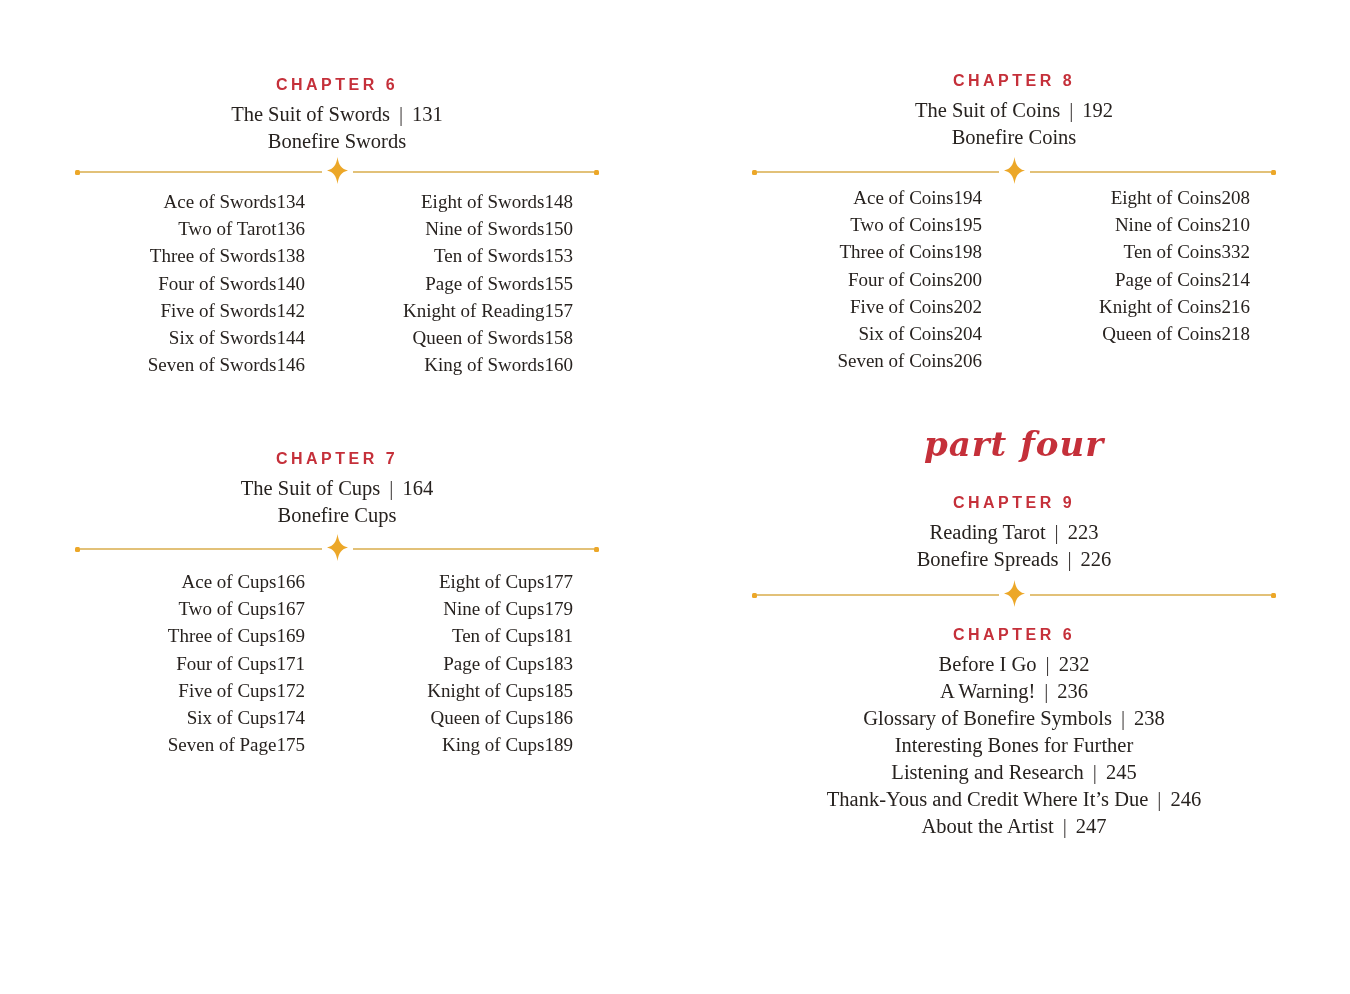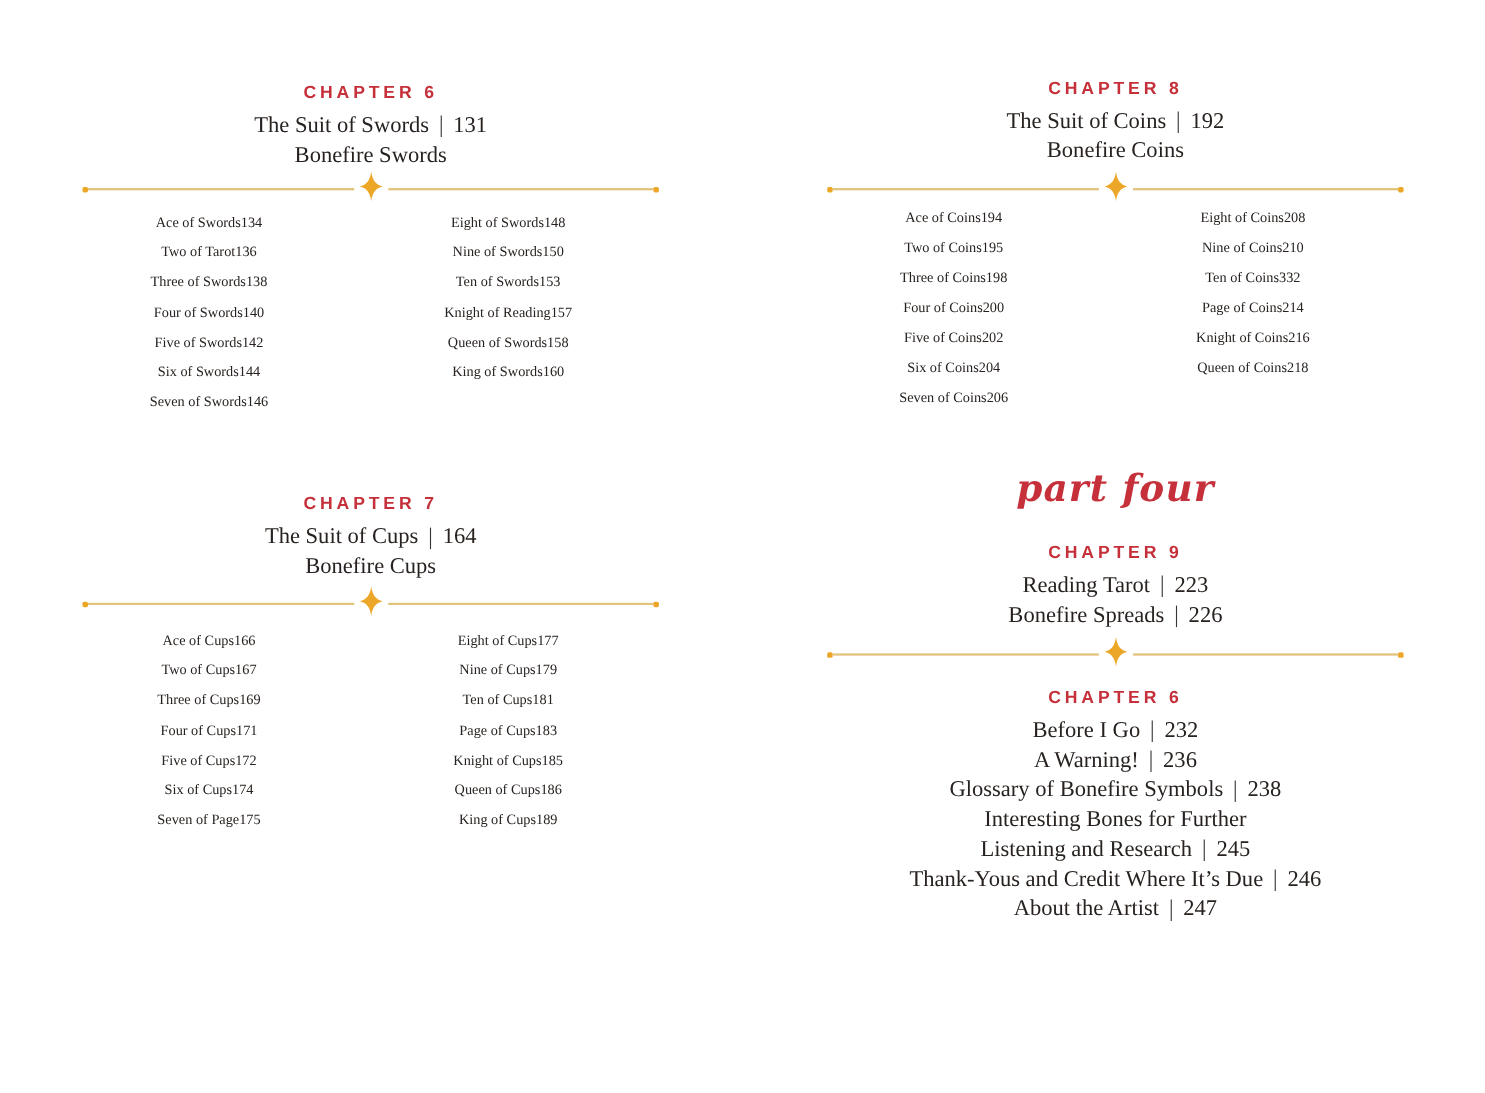--- a/index.html
+++ b/index.html
@@ -29,21 +29,21 @@
   .divider{position:absolute;left:0;width:100%;display:flex;align-items:center;height:26px;}
   .divider .dot{width:5px;height:5px;background:var(--gold);border-radius:1.5px;flex:0 0 auto;}
   .divider .line{flex:1 1 auto;height:1.6px;background:var(--gold-line);}
   .divider .sparkle{flex:0 0 auto;margin:0 5px;}
 
   .toc-list{
     position:absolute;left:0;width:498px;
     display:grid;grid-template-columns:230px 222px;column-gap:46px;
     row-gap:0;grid-auto-flow:column;grid-template-rows:repeat(7,27.2px);
   }
-  .toc-row{display:flex;justify-content:center;align-items:baseline;font-size:13px;line-height:27.2px;}
+  .toc-row{display:flex;justify-content:flex-end;align-items:baseline;font-size:19px;line-height:27.2px;}
   .toc-row .num{font-variant-numeric:lining-nums;}
 
   .part-label{
     font-family:"DejaVu Serif",serif;font-style:italic;font-weight:700;
     font-size:34px;color:var(--red);letter-spacing:1px;
   }
 
   .center-entry{font-size:20.5px;line-height:27px;}
   .center-entry .lbl{white-space:pre-line;}
 </style>
@@ -117,20 +117,24 @@
       <div class="toc-row">
         <span class="lbl">Nine of Swords</span>
         <span class="num">150</span>
       </div>
 
       <div class="toc-row">
         <span class="lbl">Ten of Swords</span>
         <span class="num">153</span>
       </div>
 
+      <div class="toc-row">
+        <span class="lbl">Page of Swords</span>
+        <span class="num">155</span>
+      </div>
 
       <div class="toc-row">
         <span class="lbl">Knight of Reading</span>
         <span class="num">157</span>
       </div>
 
       <div class="toc-row">
         <span class="lbl">Queen of Swords</span>
         <span class="num">158</span>
       </div>

